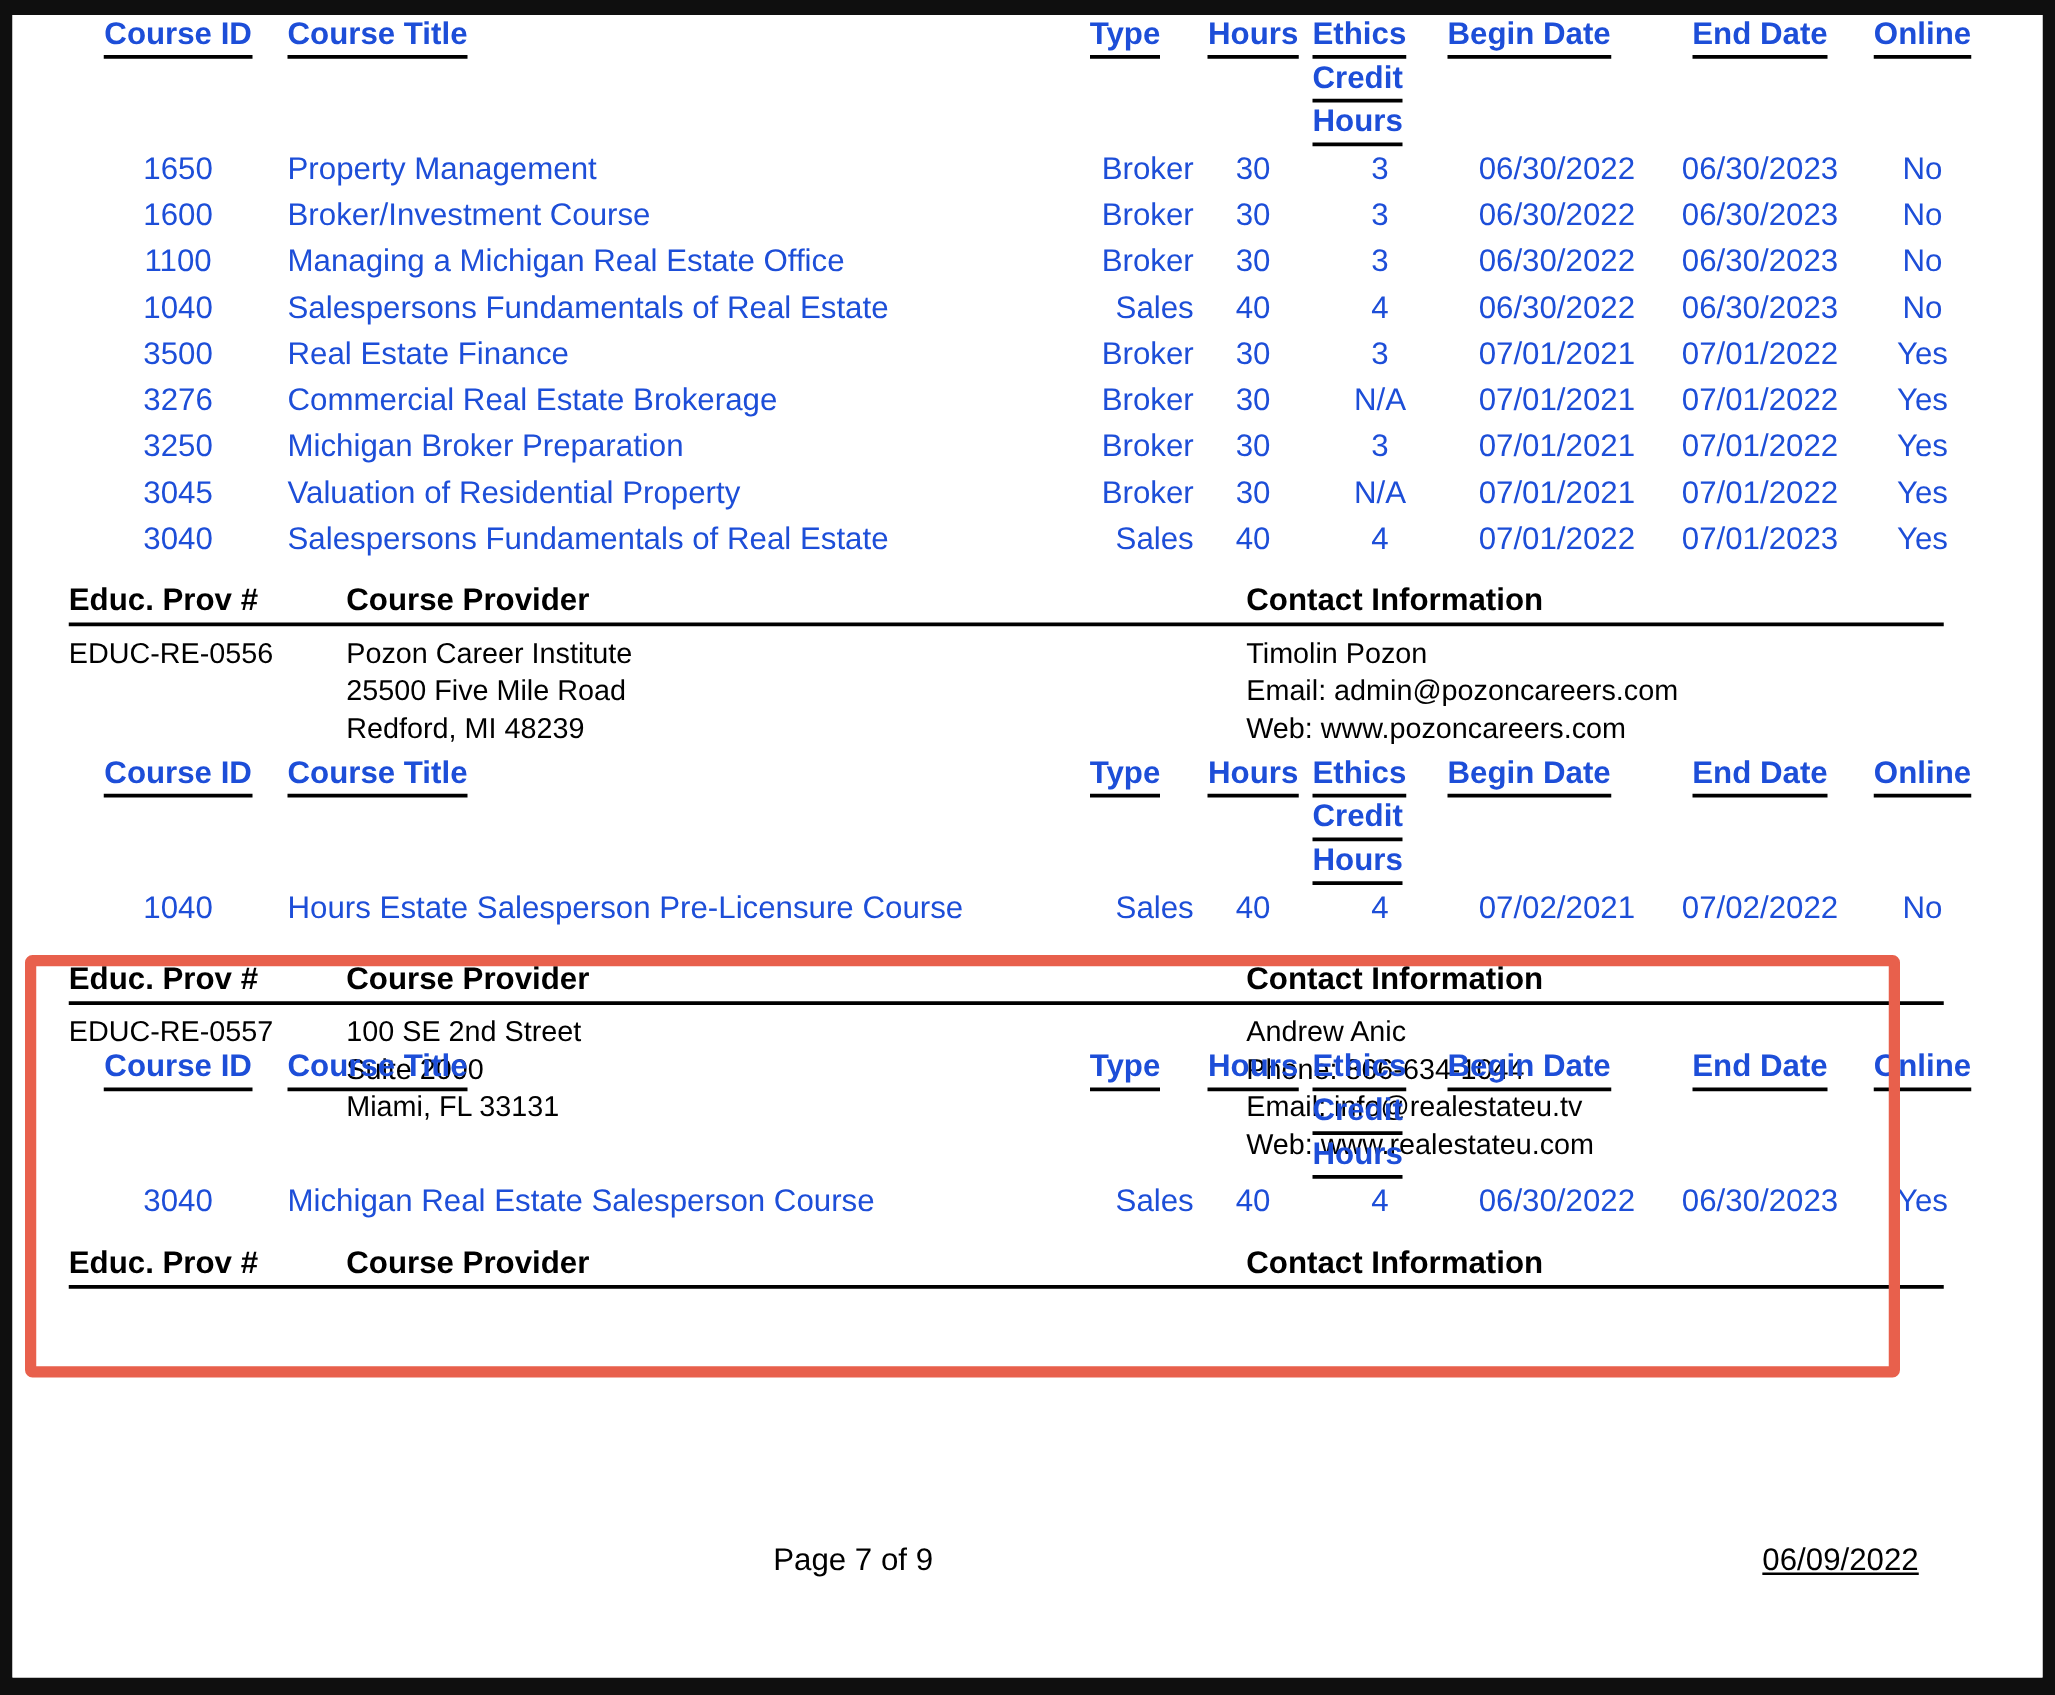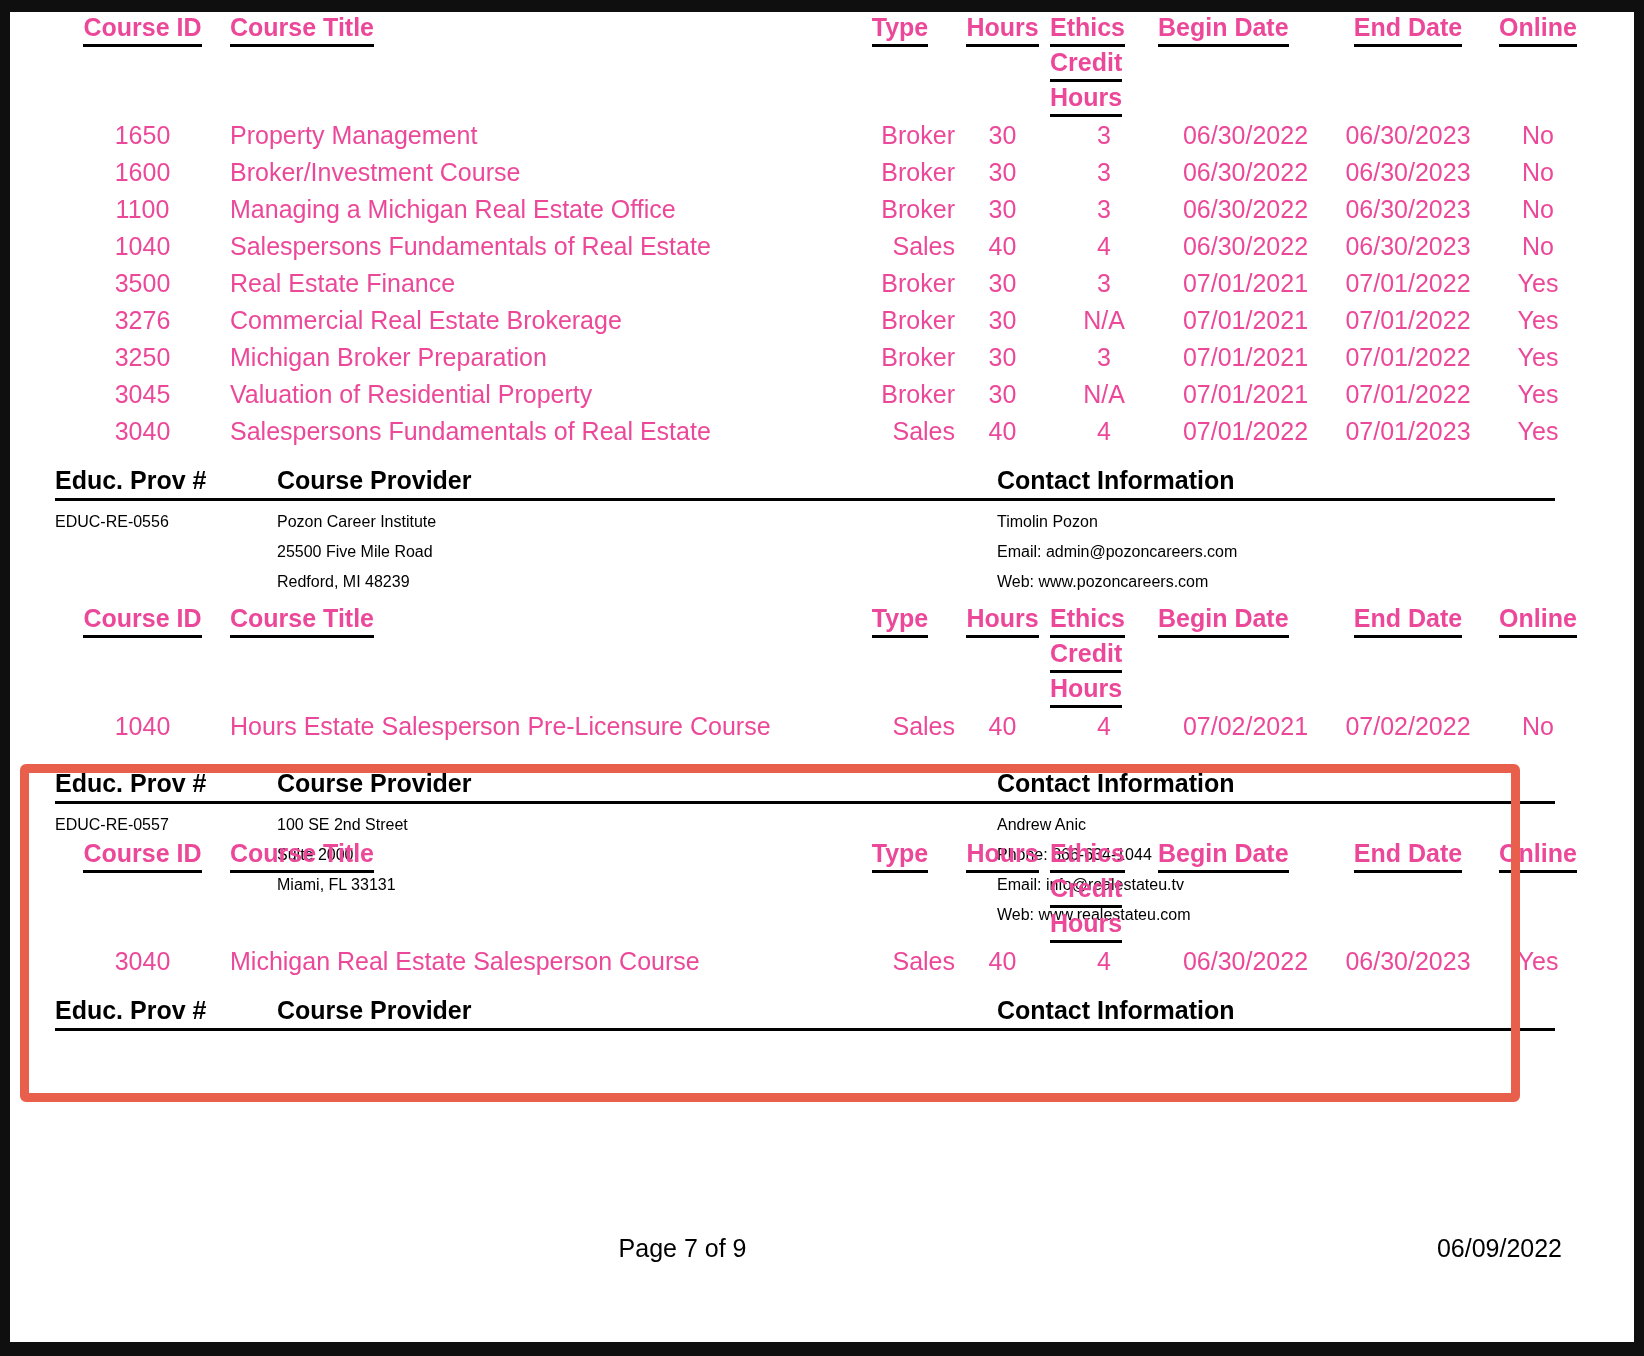--- a/index.html
+++ b/index.html
@@ -46,21 +46,21 @@
     box-sizing: border-box;
   }
 
   
   .course-table {
     width: 1500px;
     margin-left: 45px;
     border-collapse: collapse;
     table-layout: fixed;
     font-size: 25px;
-    color: #ec4899;
+    color: #1d4ed8;
   }
   .course-table th {
     font-weight: bold;
     font-size: 25px;
     padding: 0;
     vertical-align: top;
     line-height: 31px;
     text-align: left;
   }
   .course-table th span.u {
@@ -118,21 +118,21 @@
   .provider-head .ph-prov { width: 222px; }
   .provider-head .ph-name { width: 720px; }
   .provider-head .ph-contact { flex: 1; }
   .provider-rule {
     border-bottom: 3px solid #000;
     width: 1500px;
     margin-top: 2px;
   }
   .provider-body {
     display: flex;
-    font-size: 16px;
+    font-size: 23px;
     line-height: 30px;
     padding-top: 6px;
   }
   .provider-body .pb-id { width: 222px; }
   .provider-body .pb-addr { width: 720px; }
   .provider-body .pb-contact { flex: 1; }
   .pb-addr div, .pb-contact div, .pb-id div { white-space: nowrap; }
 
   
   .highlight-box {
@@ -153,21 +153,22 @@
     color: #000;
   }
   .footer .page-num {
     position: absolute;
     left: 0;
     width: 1345px;
     text-align: center;
   }
   .footer .f-date {
     position: absolute;
-    right: 72px;
+    right: 99px;
+    text-decoration: underline;
   }
   .spacer-sm { height: 14px; }
 </style>
 </head>
 <body>
 
 <div class="screen">
   <div class="window-frame"></div>
 
   <div class="page-sheet">

